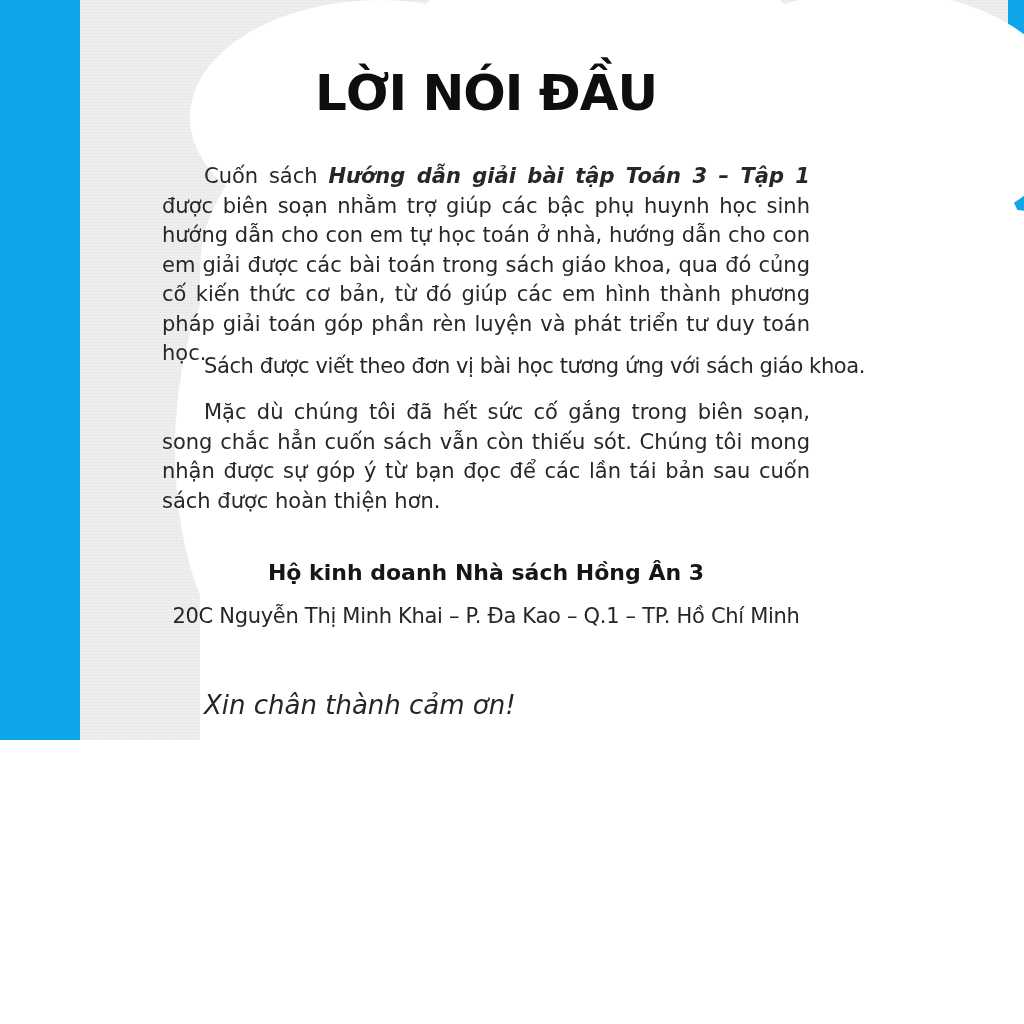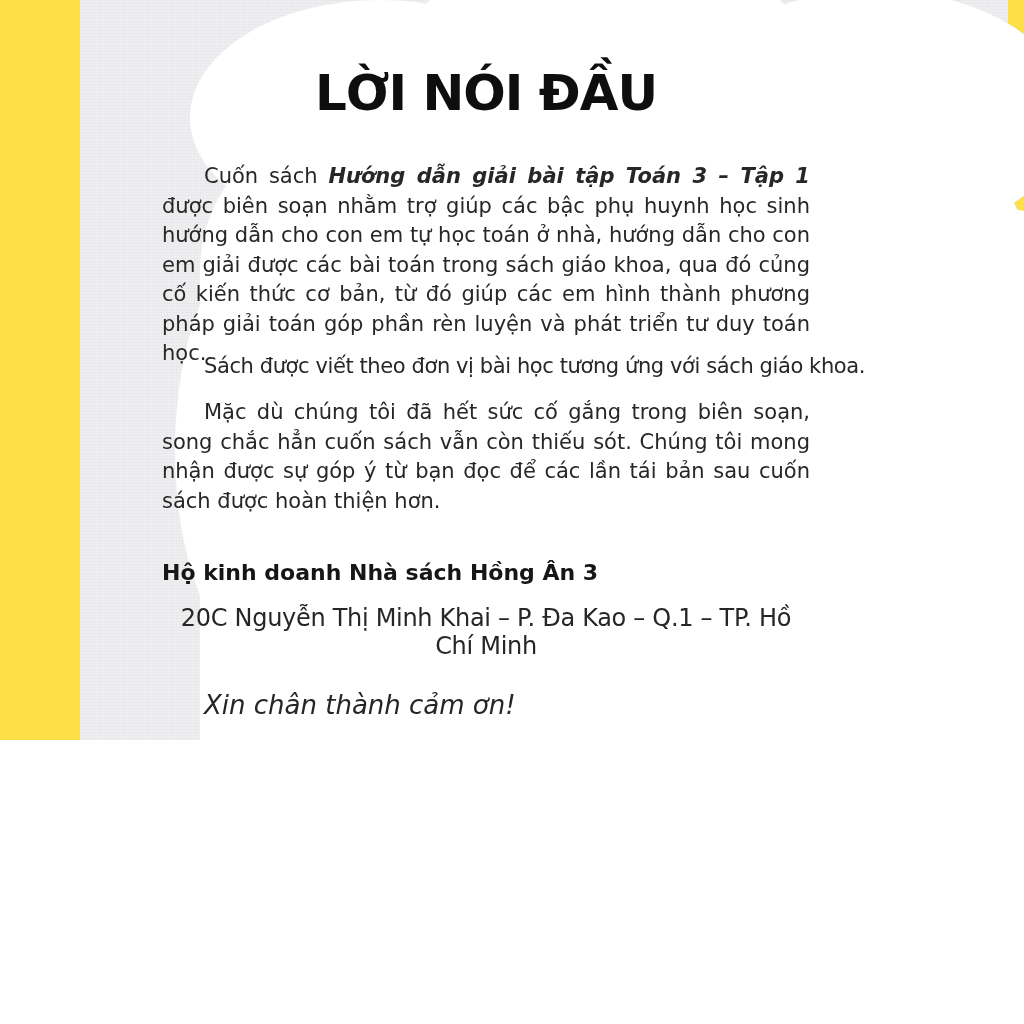--- a/index.html
+++ b/index.html
@@ -1,16 +1,16 @@
 <!DOCTYPE html>
 <html><head>
 <meta charset="utf-8">
 <style>
   html,body{margin:0;padding:0;background:#ffffff;}
-  .screen{position:relative;width:1024px;height:740px;overflow:hidden;background:#fde047;
+  .screen{position:relative;width:1024px;height:740px;overflow:hidden;background:#0ea5e9;
           font-family:"DejaVu Sans", sans-serif;color:#262626;}
   
   .photo{position:absolute;left:80px;top:0;width:928px;height:1024px;background:#efeef0;
          background-image:
            repeating-linear-gradient(0deg, rgba(0,0,0,0.018) 0 1px, transparent 1px 3px),
            repeating-linear-gradient(90deg, rgba(0,0,0,0.015) 0 1px, transparent 1px 3px);}
   .corner-fade{position:absolute;right:-40px;bottom:-40px;width:180px;height:140px;background:#ffffff;
          border-radius:50%;filter:blur(10px);}
   
   .cloud-part{position:absolute;background:#ffffff;border-radius:50%;}
@@ -30,22 +30,22 @@
   
   .block{position:absolute;left:162px;width:648px;}
   .title{top:64px;text-align:center;font-size:50px;font-weight:bold;color:#0e0e0e;
          letter-spacing:-1px;}
   .body-text{font-size:21px;line-height:29.5px;text-align:justify;color:#272727;}
   .indent{text-indent:42px;}
   .p1{top:162px;}
   .p2{top:352px;white-space:nowrap;text-align:left;letter-spacing:-0.4px;}
   .p3{top:398px;}
   .p4{top:521px;text-align:left;}
-  .publisher{top:560px;font-size:22px;font-weight:bold;color:#161616;}
-  .address{top:604px;text-align:center;font-size:24px;letter-spacing:-0.3px;}
+  .publisher{top:560px;text-align:center;font-size:22px;font-weight:bold;color:#161616;}
+  .address{top:604px;text-align:center;font-size:21px;letter-spacing:-0.3px;}
   .email{top:647px;text-align:center;font-size:21px;}
   .email .addr{font-style:italic;}
   .thanks{top:690px;font-size:26px;font-style:italic;padding-left:42px;box-sizing:border-box;}
   .author{top:727px;font-size:21px;font-weight:bold;font-style:italic;text-align:left;
           padding-right:100px;box-sizing:border-box;letter-spacing:2px;color:#141414;margin-top:31px;}
   .bold-italic{font-weight:bold;font-style:italic;}
   .cap-wrap{position:absolute;left:408px;top:772px;width:220px;height:168px;}
   .page-num{position:absolute;left:780px;top:968px;font-size:22px;color:#333;}
 </style>
 </head>

